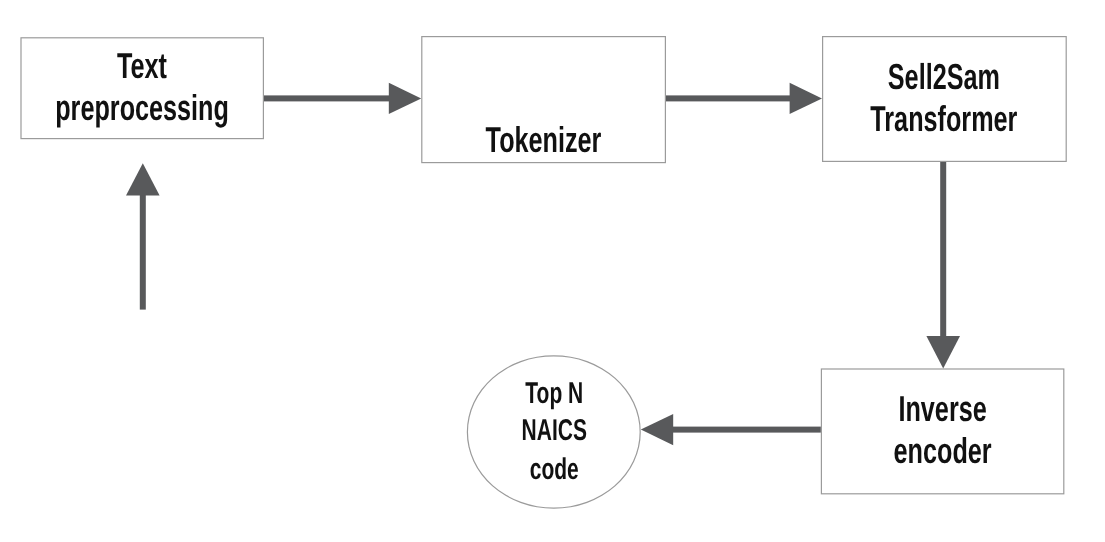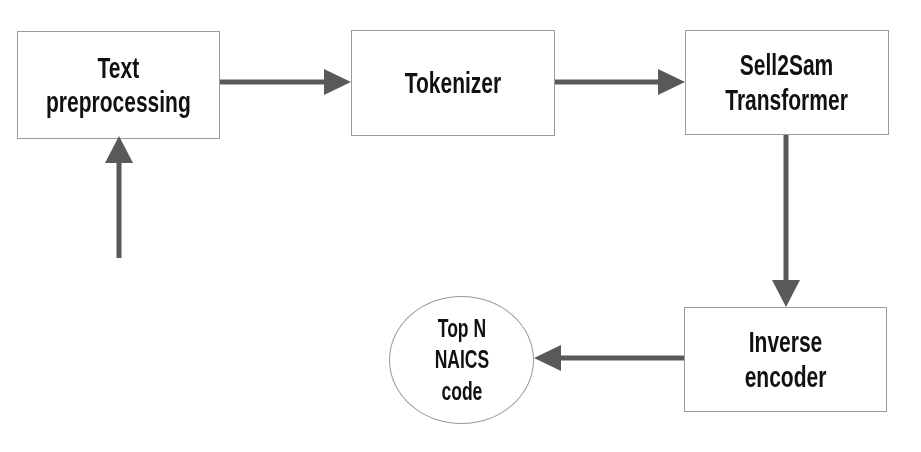--- a/index.html
+++ b/index.html
@@ -96,25 +96,25 @@
     border-left: 14px solid transparent;
     border-right: 14px solid transparent;
     border-bottom: 27px solid var(--arrow);
   }
 </style>
 </head>
 <body>
 
 <div class="canvas">
 
-  <div class="node" style="left:17px; top:31px; width:203px; height:108px;">
+  <div class="node" style="left:17px; top:31px; width:203px; height:85px;">
     <span class="label">Text preprocessing</span>
   </div>
 
-  <div class="node" style="left:351px; top:30px; width:204px; height:106px;">
+  <div class="node" style="left:351px; top:30px; width:204px; height:106px;align-items:flex-end;">
     <span class="label">Tokenizer</span>
   </div>
 
   <div class="node" style="left:685px; top:30px; width:204px; height:105px;">
     <span class="label">Sell2Sam
 Transformer</span>
   </div>
 
 
   <div class="node" style="left:684px; top:307px; width:203px; height:105px;">

